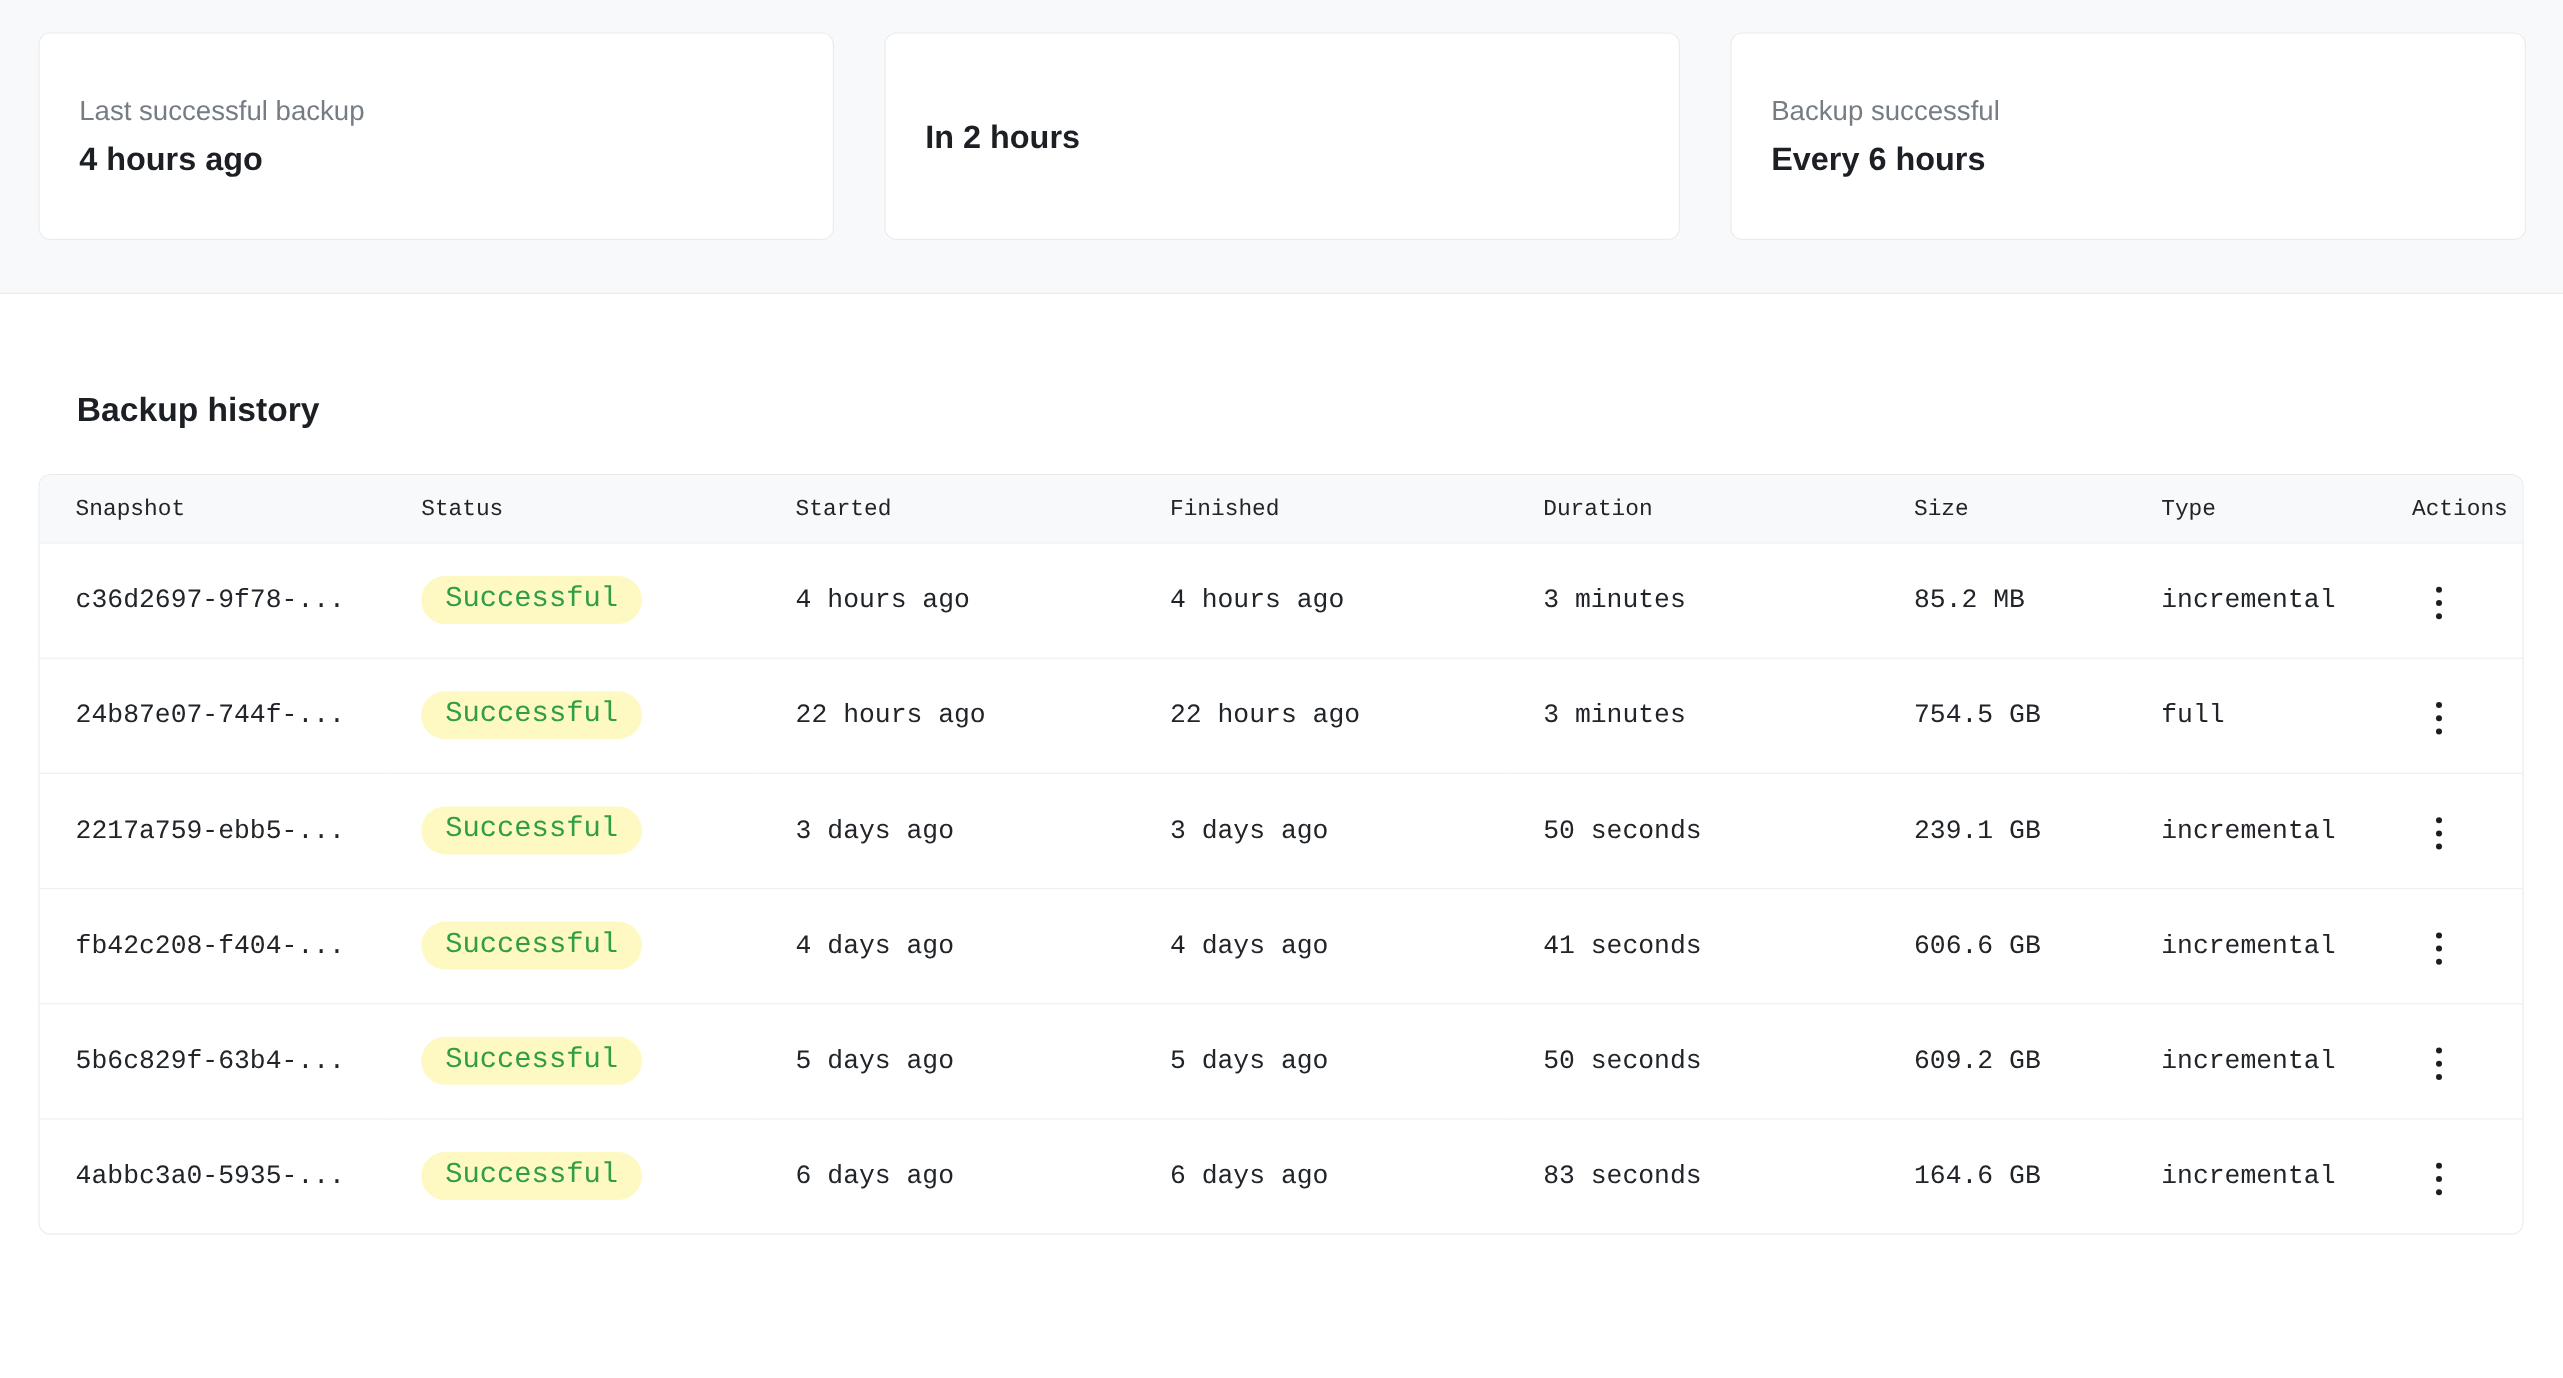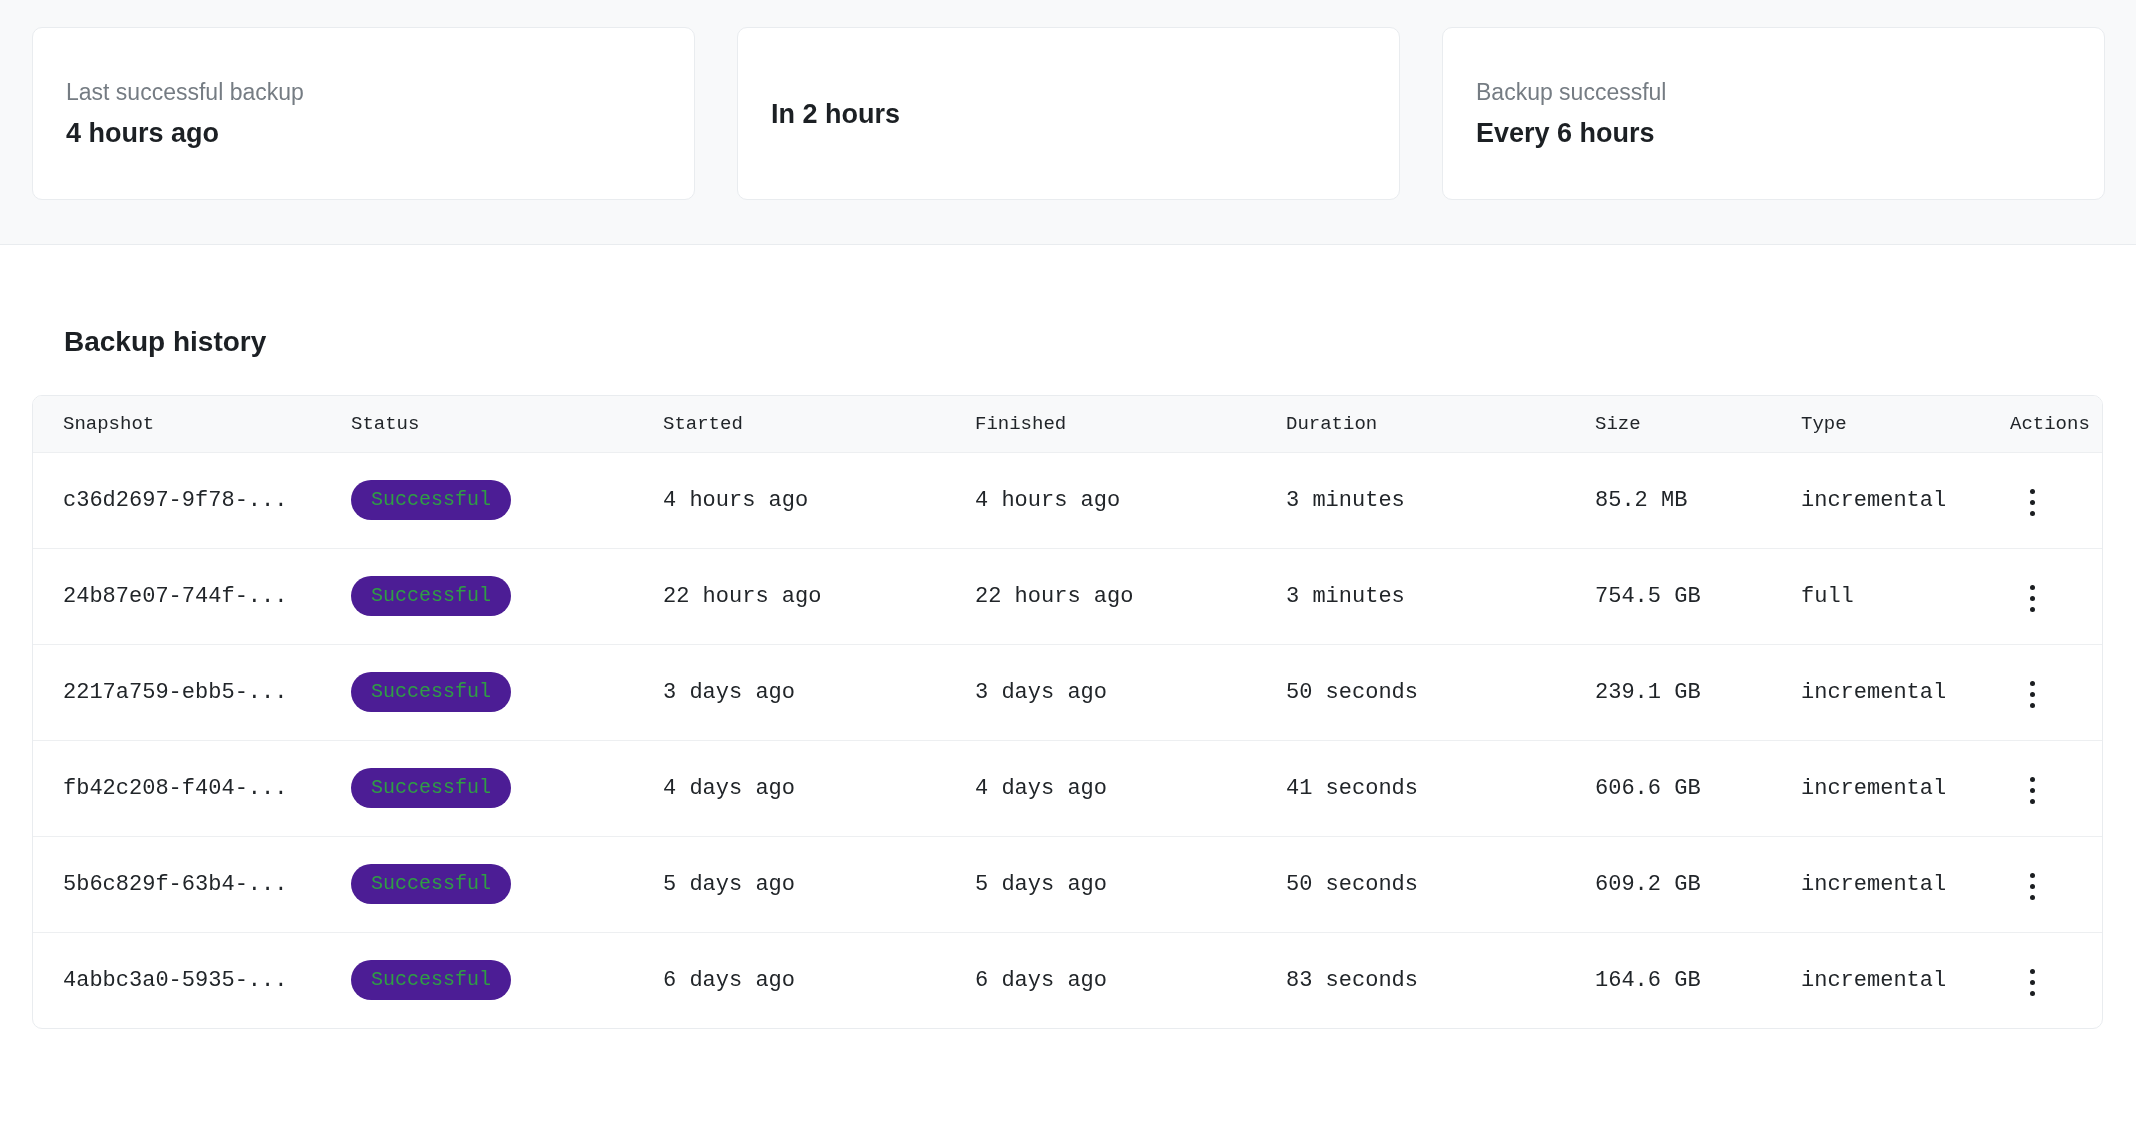--- a/index.html
+++ b/index.html
@@ -81,23 +81,23 @@
   tbody td {
     height: 96px;
     vertical-align: middle;
     font-size: 22px;
     color: #212529;
     padding-left: 30px;
     border-top: 1px solid #edeff1;
   }
   .status-badge {
     display: inline-block;
-    background: #4c1d95;
+    background: #fef9c3;
     color: #2f9e44;
-    font-size: 20px;
+    font-size: 24px;
     line-height: 24px;
     font-weight: 500;
     padding: 8px 20px;
     border-radius: 999px;
   }
   .kebab-button {
     background: none;
     border: none;
     cursor: pointer;
     display: inline-flex;

